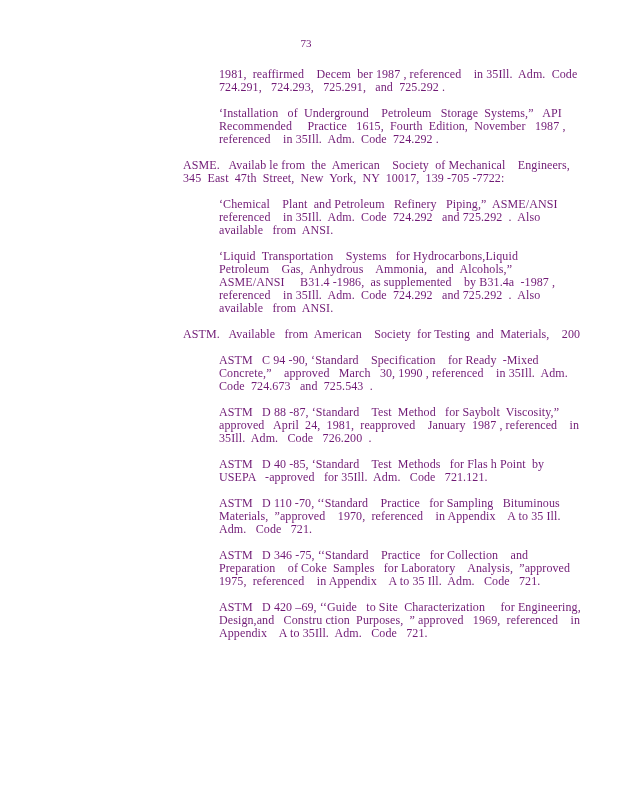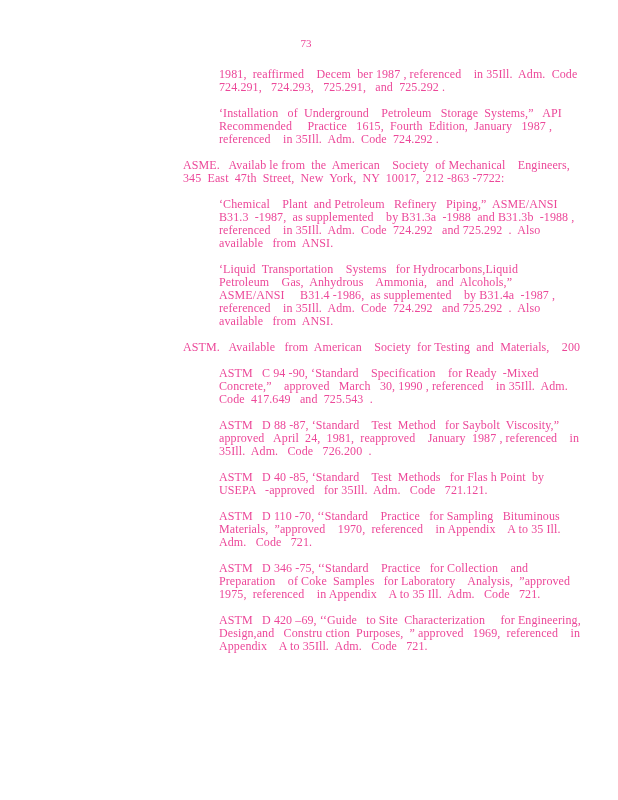--- a/index.html
+++ b/index.html
@@ -6,21 +6,21 @@
     margin: 0;
     padding: 0;
     background: #ffffff;
   }
   .page {
     position: relative;
     width: 618px;
     height: 800px;
     background: #ffffff;
     font-family: "Liberation Serif", "DejaVu Serif", serif;
-    color: #ec4899;
+    color: #701a75;
     overflow: hidden;
   }
   .page-number {
     position: absolute;
     top: 37px;
     left: 0;
     width: 612px;
     text-align: center;
     font-size: 11px;
     line-height: 13px;
@@ -49,47 +49,46 @@
 
 <div class="page">
   <div class="page-number">73</div>
   <div class="content">
       <div class="para indent1">
         <div class="line">1981,  reaffirmed    Decem  ber 1987 , referenced    in 35Ill.  Adm.  Code</div>
         <div class="line">724.291,   724.293,   725.291,   and  725.292 .</div>
       </div>
       <div class="para indent1">
         <div class="line">‘Installation   of  Underground    Petroleum   Storage  Systems,”   API</div>
-        <div class="line">Recommended     Practice   1615,  Fourth  Edition,  January   1987 ,</div>
+        <div class="line">Recommended     Practice   1615,  Fourth  Edition,  November   1987 ,</div>
         <div class="line">referenced    in 35Ill.  Adm.  Code  724.292 .</div>
       </div>
       <div class="para">
         <div class="line">ASME.   Availab le from  the  American    Society  of Mechanical    Engineers,</div>
-        <div class="line">345  East  47th  Street,  New  York,  NY  10017,  212 -863 -7722:</div>
+        <div class="line">345  East  47th  Street,  New  York,  NY  10017,  139 -705 -7722:</div>
       </div>
       <div class="para indent1">
         <div class="line">‘Chemical    Plant  and Petroleum   Refinery   Piping,”  ASME/ANSI</div>
-        <div class="line">B31.3  -1987,  as supplemented    by B31.3a  -1988  and B31.3b  -1988 ,</div>
         <div class="line">referenced    in 35Ill.  Adm.  Code  724.292   and 725.292  .  Also</div>
         <div class="line">available   from  ANSI.</div>
       </div>
       <div class="para indent1">
         <div class="line">‘Liquid  Transportation    Systems   for Hydrocarbons,Liquid</div>
         <div class="line">Petroleum    Gas,  Anhydrous    Ammonia,   and  Alcohols,”</div>
         <div class="line">ASME/ANSI     B31.4 -1986,  as supplemented    by B31.4a  -1987 ,</div>
         <div class="line">referenced    in 35Ill.  Adm.  Code  724.292   and 725.292  .  Also</div>
         <div class="line">available   from  ANSI.</div>
       </div>
       <div class="para">
         <div class="line">ASTM.   Available   from  American    Society  for Testing  and  Materials,    200</div>
       </div>
       <div class="para indent1">
         <div class="line">ASTM   C 94 -90, ‘Standard    Specification    for Ready  -Mixed</div>
         <div class="line">Concrete,”    approved   March   30, 1990 , referenced    in 35Ill.  Adm.</div>
-        <div class="line">Code  417.649   and  725.543  .</div>
+        <div class="line">Code  724.673   and  725.543  .</div>
       </div>
       <div class="para indent1">
         <div class="line">ASTM   D 88 -87, ‘Standard    Test  Method   for Saybolt  Viscosity,”</div>
         <div class="line">approved   April  24,  1981,  reapproved    January  1987 , referenced    in</div>
         <div class="line">35Ill.  Adm.   Code   726.200  .</div>
       </div>
       <div class="para indent1">
         <div class="line">ASTM   D 40 -85, ‘Standard    Test  Methods   for Flas h Point  by</div>
         <div class="line">USEPA   -approved   for 35Ill.  Adm.   Code   721.121.</div>
       </div>

